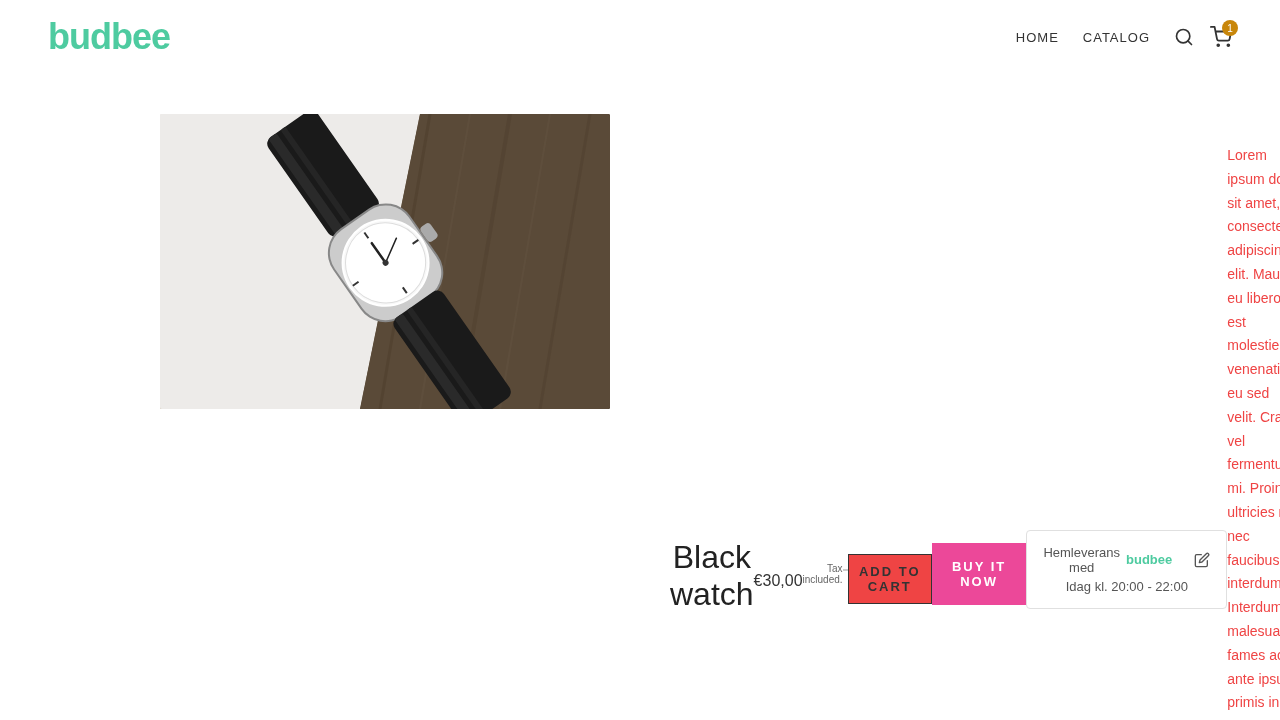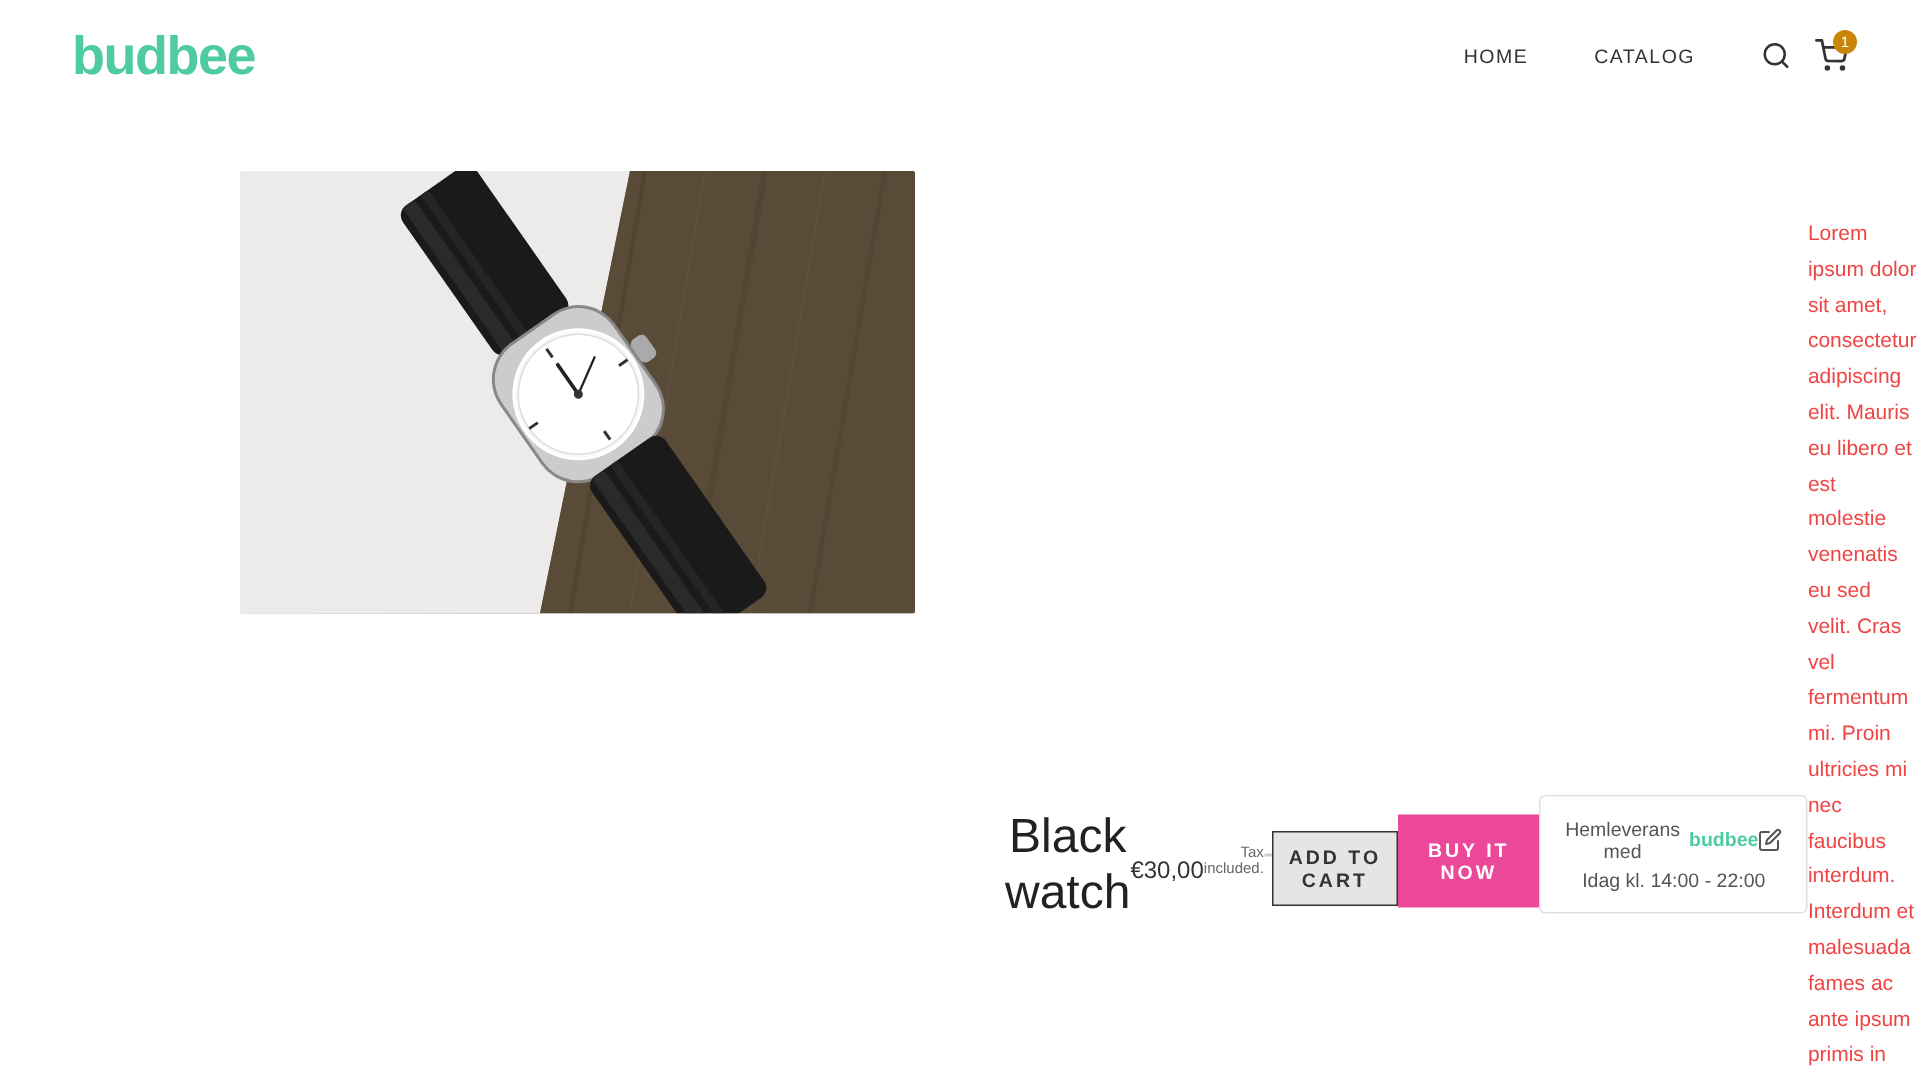--- a/index.html
+++ b/index.html
@@ -15,21 +15,21 @@
     }
     .logo {
       font-size: 36px;
       font-weight: 700;
       color: #4ecba0;
       letter-spacing: -1px;
     }
     .nav {
       display: flex;
       align-items: center;
-      gap: 44px;
+      gap: 24px;
     }
     .nav-link {
       text-decoration: none;
       color: #333;
       font-size: 13px;
       font-weight: 500;
       letter-spacing: 1px;
       text-transform: uppercase;
     }
     .nav-icons {
@@ -123,21 +123,21 @@
       height: 2px;
       background: #ccc;
       margin: 0 auto 28px;
     }
 
     
     .btn-add-to-cart {
       width: 100%;
       padding: 9px;
       border: 1.5px solid #333;
-      background: #e5e5e5;
+      background: #ef4444;
       color: #333;
       font-size: 13px;
       font-weight: 600;
       letter-spacing: 2px;
       text-transform: uppercase;
       cursor: pointer;
       margin-bottom: 10px;
       transition: background 0.2s, color 0.2s;
     }
     .btn-buy-now {
@@ -183,21 +183,21 @@
     }
     .edit-icon {
       color: #555;
       cursor: pointer;
       font-size: 14px;
     }
     .delivery-header {
       display: flex;
       align-items: center;
       justify-content: center;
-      gap: 0;
+      gap: 22px;
     }
 
     
     .description {
       font-size: 14px;
       line-height: 1.7;
       color: #ef4444;
       text-align: left;
       width: 100%;
     }
@@ -319,19 +319,19 @@
           <span>Hemleverans med</span>
           <span class="budbee-green">budbee</span>
         </span>
         <button class="edit-icon nav-icon-btn">
           <svg width="16" height="16" viewBox="0 0 24 24" fill="none" stroke="currentColor" stroke-width="2" stroke-linecap="round" stroke-linejoin="round">
             <path d="M11 4H4a2 2 0 0 0-2 2v14a2 2 0 0 0 2 2h14a2 2 0 0 0 2-2v-7"></path>
             <path d="M18.5 2.5a2.121 2.121 0 0 1 3 3L12 15l-4 1 1-4 9.5-9.5z"></path>
           </svg>
         </button>
       </div>
-      <div class="delivery-time">Idag kl. 14:00 - 22:00</div>
+      <div class="delivery-time">Idag kl. 20:00 - 22:00</div>
     </div>
 
     <div class="description">Lorem ipsum dolor sit amet, consectetur adipiscing elit. Mauris eu libero et est molestie venenatis eu sed velit. Cras vel fermentum mi. Proin ultricies mi nec faucibus interdum. Interdum et malesuada fames ac ante ipsum primis in faucibus. In hac habitasse platea dictumst. Donec id sem id felis volutpat ullamcorper in sit amet nisl. Morbi faucibus, arcu</div>
   </div>
 
 </main>
 
 </body></html>

